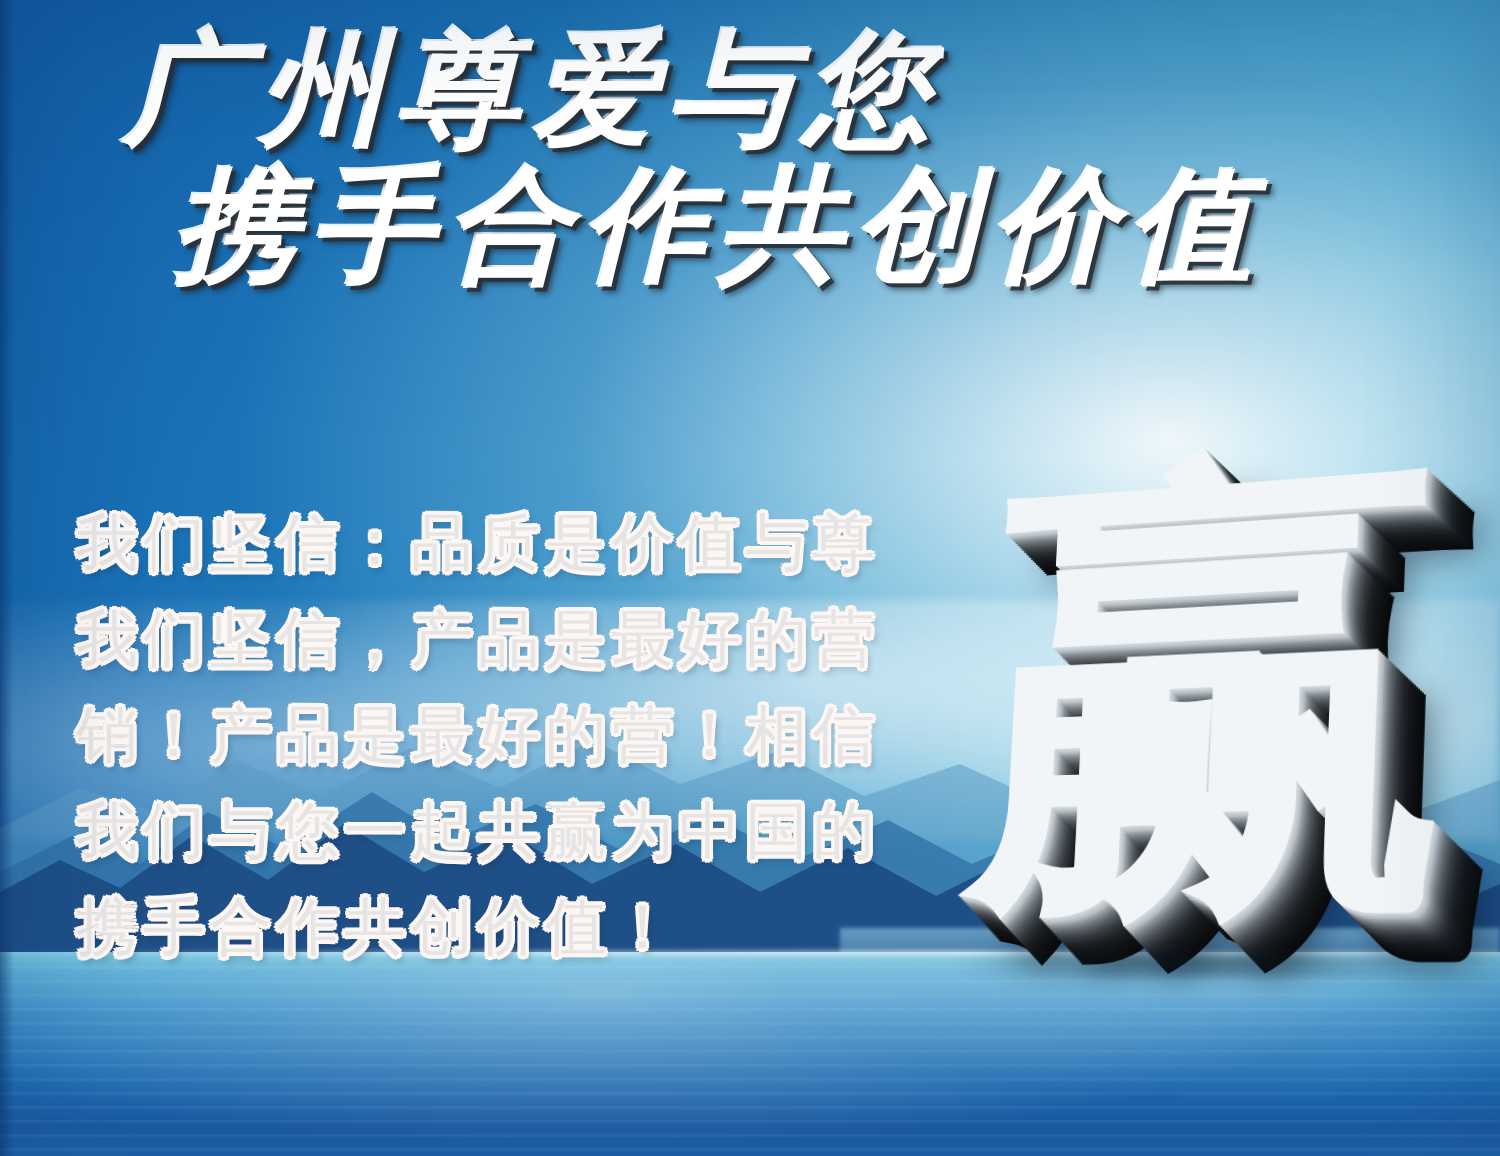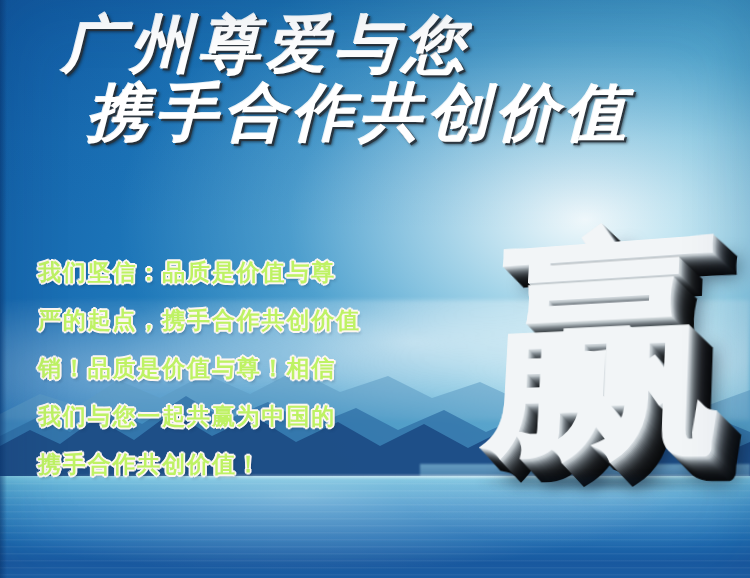--- a/index.html
+++ b/index.html
@@ -100,25 +100,25 @@
   .hl-1{ font-size:62px; margin-left:62px; }
   .hl-2{ font-size:62px; margin-left:87px; margin-top:6px; }
 
   
   .copy{
     position:absolute; left:38px; top:248px; z-index:6;
     width:430px;
   }
   .copy-line{
     font-family:"DejaVu Serif","Liberation Serif",serif;
-    font-weight:700;
-    font-size:23px;
+    font-weight:400;
+    font-size:31px;
     line-height:48px;
     letter-spacing:.08em;
-    color:#bef264;
+    color:#e5e5e5;
     white-space:nowrap;
     text-shadow:
       -1.4px -1.4px 0 #fdf6f2,
        1.4px -1.4px 0 #fdf6f2,
       -1.4px  1.4px 0 #fdf6f2,
        1.4px  1.4px 0 #fdf6f2,
        0 -1.8px 0 #fdf6f2,
        0  1.8px 0 #fdf6f2,
       -1.8px 0 0 #fdf6f2,
        1.8px 0 0 #fdf6f2,
@@ -223,20 +223,20 @@
     <div class="sculpture-base"></div>
   </div>
 
   <div class="headline">
     <div class="hl-line hl-1">广州尊爱与您</div>
     <div class="hl-line hl-2">携手合作共创价值</div>
   </div>
 
   <div class="copy">
     <div class="copy-line">我们坚信：品质是价值与尊</div>
-    <div class="copy-line">严的起点，携手合作共创价值</div>
-    <div class="copy-line">销！品质是价值与尊！相信</div>
+    <div class="copy-line">我们坚信，产品是最好的营</div>
+    <div class="copy-line">销！产品是最好的营！相信</div>
     <div class="copy-line">我们与您一起共赢为中国的</div>
     <div class="copy-line">携手合作共创价值！</div>
   </div>
 
   <div class="vignette"></div>
 </div>
 
 </body></html>

